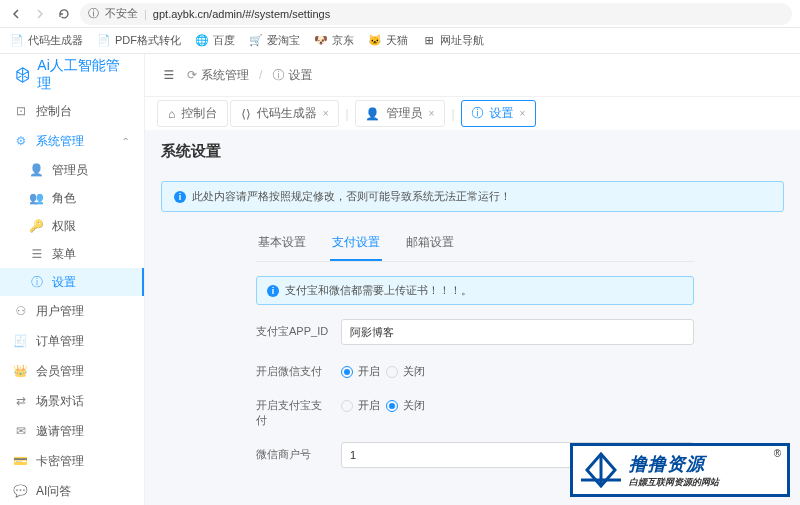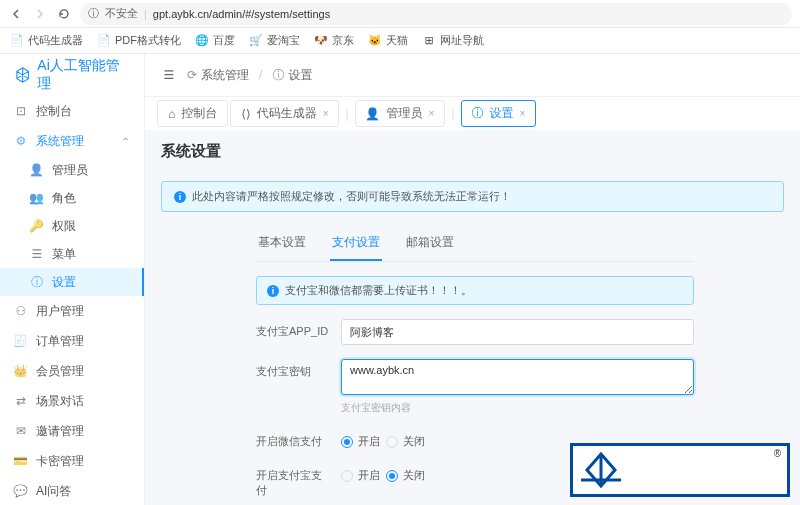--- a/index.html
+++ b/index.html
@@ -262,27 +262,20 @@
         <div class="inner-alert">
           <span class="alert-icon">i</span>
           <span>支付宝和微信都需要上传证书！！！。</span>
         </div>
 
         <div class="form-row">
           <div class="form-label">支付宝APP_ID</div>
           <div class="form-control"><input class="form-input" value="阿影博客" style=""></div>
         </div>
 
-        <div class="form-row">
-          <div class="form-label">支付宝密钥</div>
-          <div class="form-control">
-            <textarea class="form-textarea" style="">www.aybk.cn</textarea>
-            <div class="form-help">支付宝密钥内容</div>
-          </div>
-        </div>
 
         <div class="form-row">
           <div class="form-label">开启微信支付</div>
           <div class="form-control">
             <div class="radio-group">
               <span class="radio-opt">
                   <span class="radio checked"></span>
                   <span>开启</span>
                 </span>
               <span class="radio-opt">
@@ -318,14 +311,18 @@
     </div>
   </div>
 </div>
 
 <div class="watermark">
   <svg class="wm-logo" viewBox="0 0 40 40">
     <path d="M20 4 L34 20 L20 36 L6 20 Z" fill="none" stroke="#004b9e" stroke-width="3"></path>
     <line x1="20" y1="4" x2="20" y2="36" stroke="#004b9e" stroke-width="3"></line>
     <line x1="0" y1="30" x2="40" y2="30" stroke="#004b9e" stroke-width="3"></line>
   </svg>
+  <div class="wm-text">
+    <span class="wm-main">撸撸资源</span>
+    <span class="wm-sub">白嫖互联网资源的网站</span>
+  </div>
   <span class="wm-reg">®</span>
 </div>
 
 </body></html>

